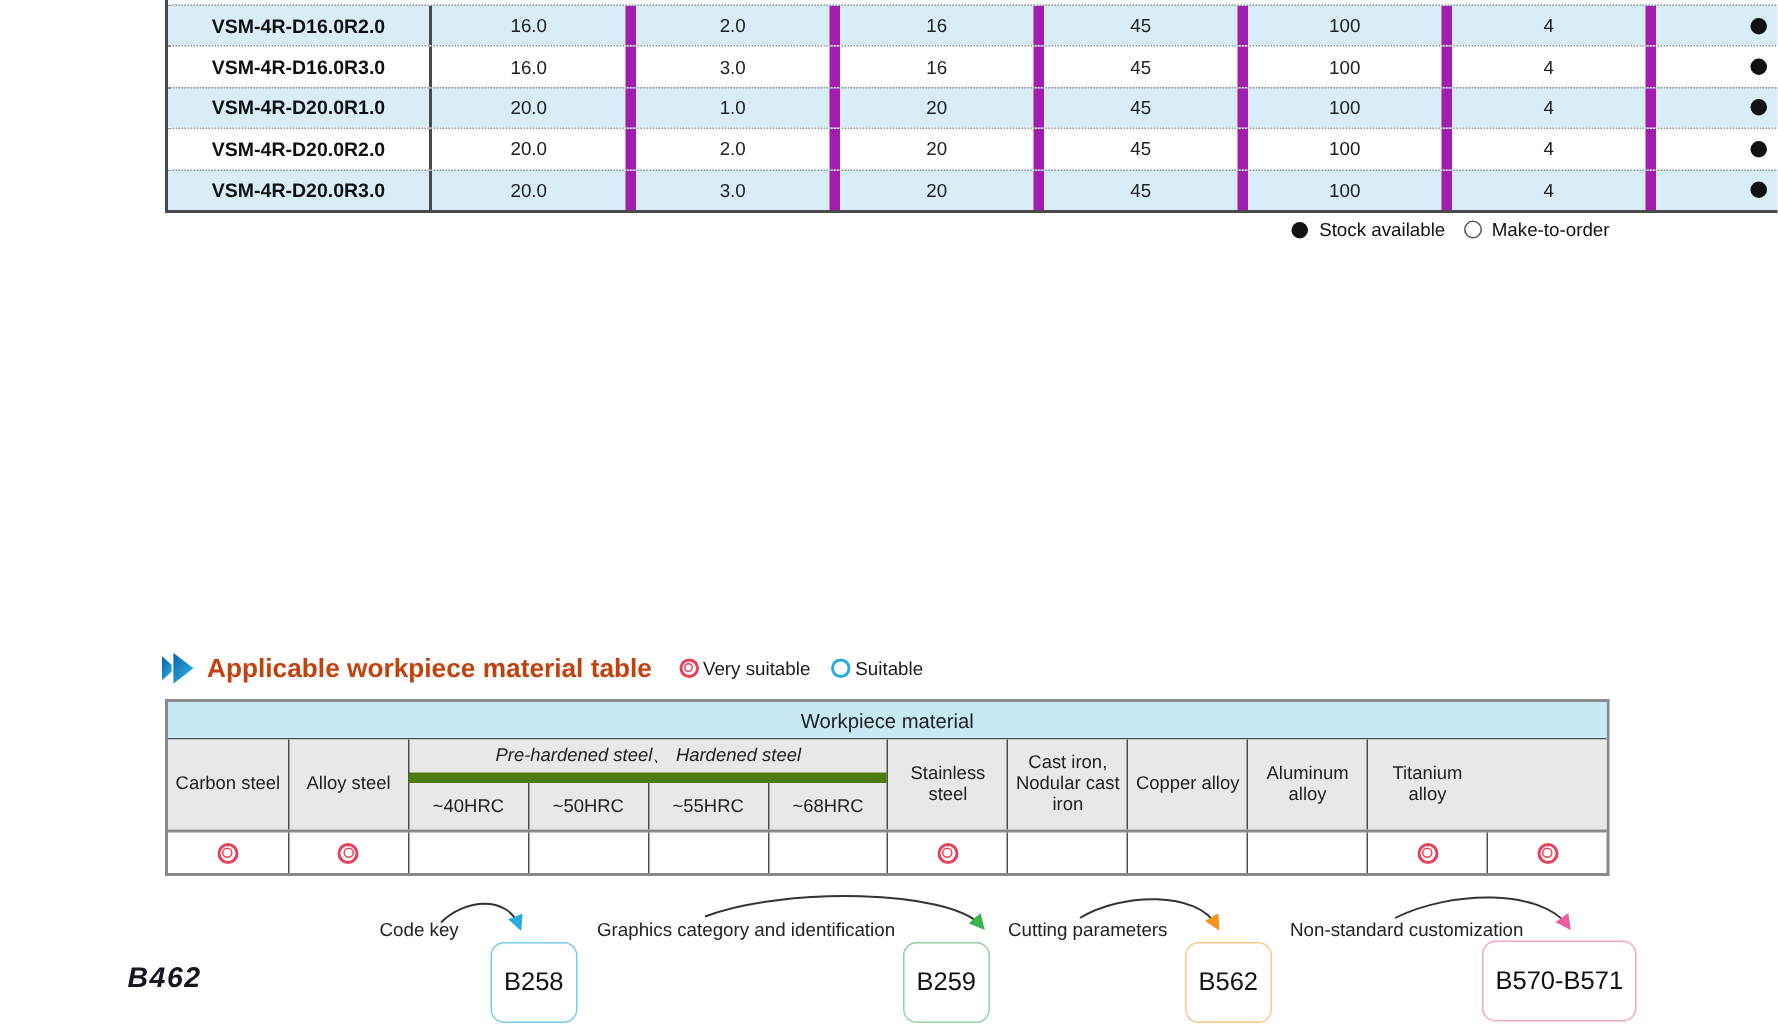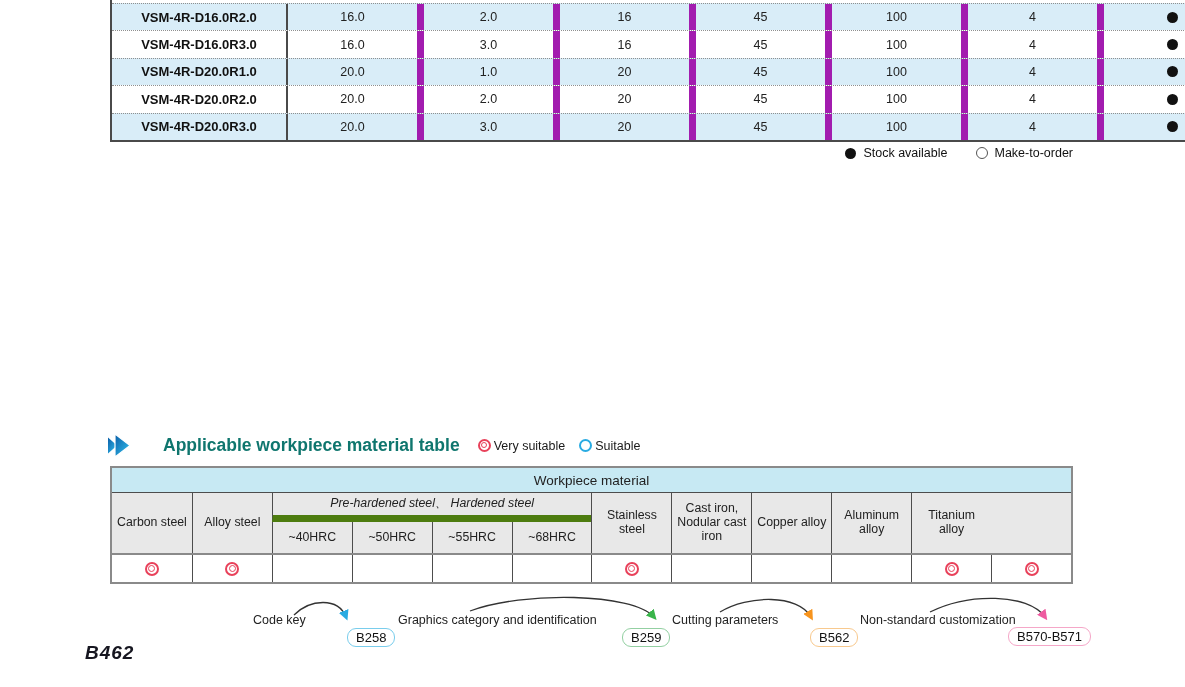--- a/index.html
+++ b/index.html
@@ -17,31 +17,31 @@
   .tcell { display:flex; align-items:center; justify-content:center;
     font-size:12.5px; color:#222; border-right:7px solid #a21caf; }
   .tcell:last-child { border-right:none; }
   .tcell.model { font-weight:bold; font-size:13px; color:#111;
     border-right:2px solid #4a4a4a; }
   .dot-filled { width:11px; height:11px; border-radius:50%; background:#111;
     display:inline-block; }
 
   
   .stock-legend { position:absolute; left:110px; top:146px; width:963px;
-    display:flex; justify-content:flex-end; align-items:center; gap:28px;
+    display:flex; justify-content:flex-end; align-items:center; gap:12px;
     font-size:12.5px; color:#111; }
   .stock-legend .item { display:flex; align-items:center; gap:7px; }
   .ring-open { width:12px; height:12px; border-radius:50%;
     border:1.5px solid #555; display:inline-block; background:#fff; }
 
   
   .section-head { position:absolute; left:108px; top:434px; display:flex;
     align-items:center; }
-  .section-title { font-size:17.5px; font-weight:bold; color:#0f766e;
-    margin-left:25px; }
+  .section-title { font-size:17.5px; font-weight:bold; color:#c2410c;
+    margin-left:0; }
   .suit-legend { display:flex; align-items:center; margin-left:18px; gap:14px; }
   .suit-item { display:flex; align-items:flex-start; gap:3px; font-size:12.5px;
     color:#1a1a1a; }
   .very-ring { width:13px; height:13px; border:2px solid #e8415a;
     border-radius:50%; position:relative; display:inline-block; background:#fff; }
   .very-ring::after { content:""; position:absolute; inset:1.2px;
     border:1.5px solid #e8415a; border-radius:50%; }
   .suit-ring { width:13px; height:13px; border:2px solid #29abe2;
     border-radius:50%; display:inline-block; background:#fff; }
 
@@ -75,23 +75,23 @@
     border-left:1px solid #4d4d4d; }
   .wd:first-child { border-left:none; }
   .very-mark { width:14px; height:14px; border:2px solid #e8415a;
     border-radius:50%; position:relative; display:inline-block; }
   .very-mark::after { content:""; position:absolute; inset:1.5px;
     border:1.5px solid #e8415a; border-radius:50%; }
 
   
   .ann-label { position:absolute; font-size:12.5px; color:#222;
     white-space:nowrap; }
-  .badge { position:absolute; font-size:13px; color:#111;
-    border:1.5px solid; border-radius:9px; padding:1px 8px; background:#fff;
-    white-space:nowrap;margin-left:20px; }
+  .badge { position:absolute; font-size:17px; color:#111;
+    border:1.5px solid; border-radius:9px; padding:16px 8px; background:#fff;
+    white-space:nowrap; }
   #badge-0 { left:327px; top:628px; border-color:#79cdec; }
   #badge-1 { left:602px; top:628px; border-color:#93d0a2; }
   #badge-2 { left:790px; top:628px; border-color:#f8c98e; }
   #badge-3 { left:988px; top:627px; border-color:#f5a7c8; }
   #ann-label-0 { left:253px; top:613px; }
   #ann-label-1 { left:398px; top:613px; }
   #ann-label-2 { left:672px; top:613px; }
   #ann-label-3 { left:860px; top:613px; }
   svg.arrow { position:absolute; overflow:visible; }
   #arrow-0 { left:292px; top:596px; }

